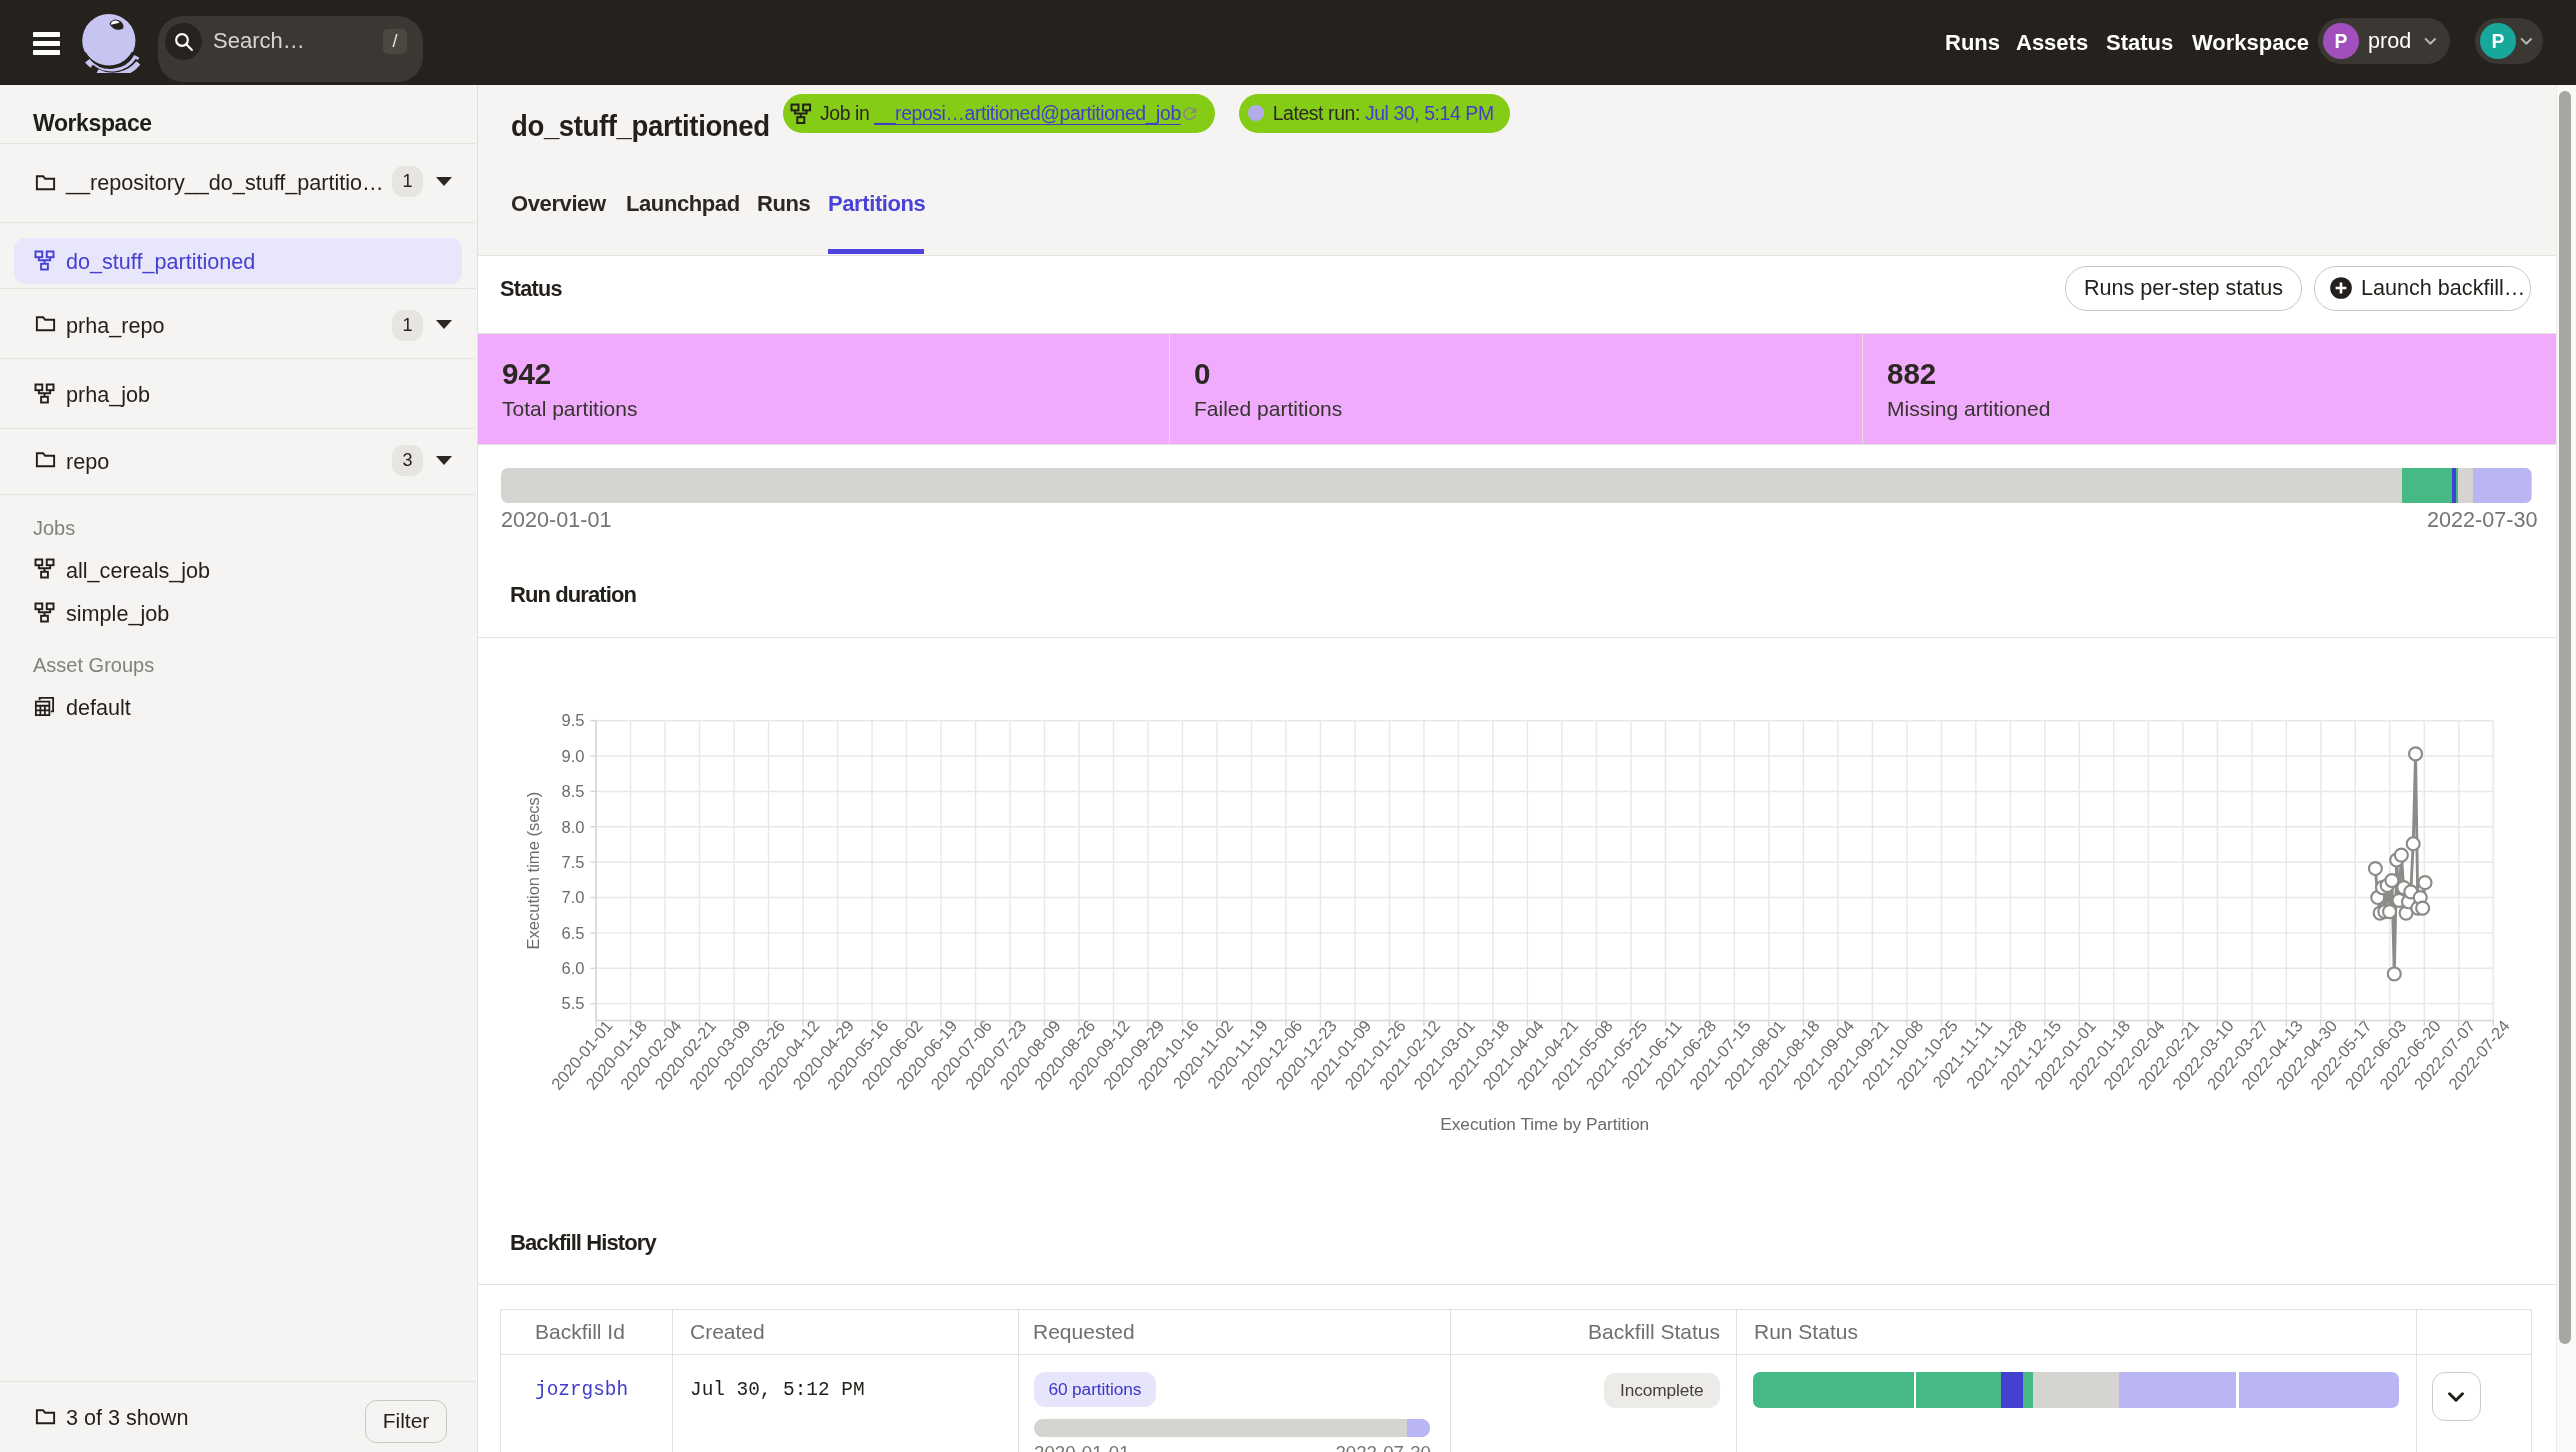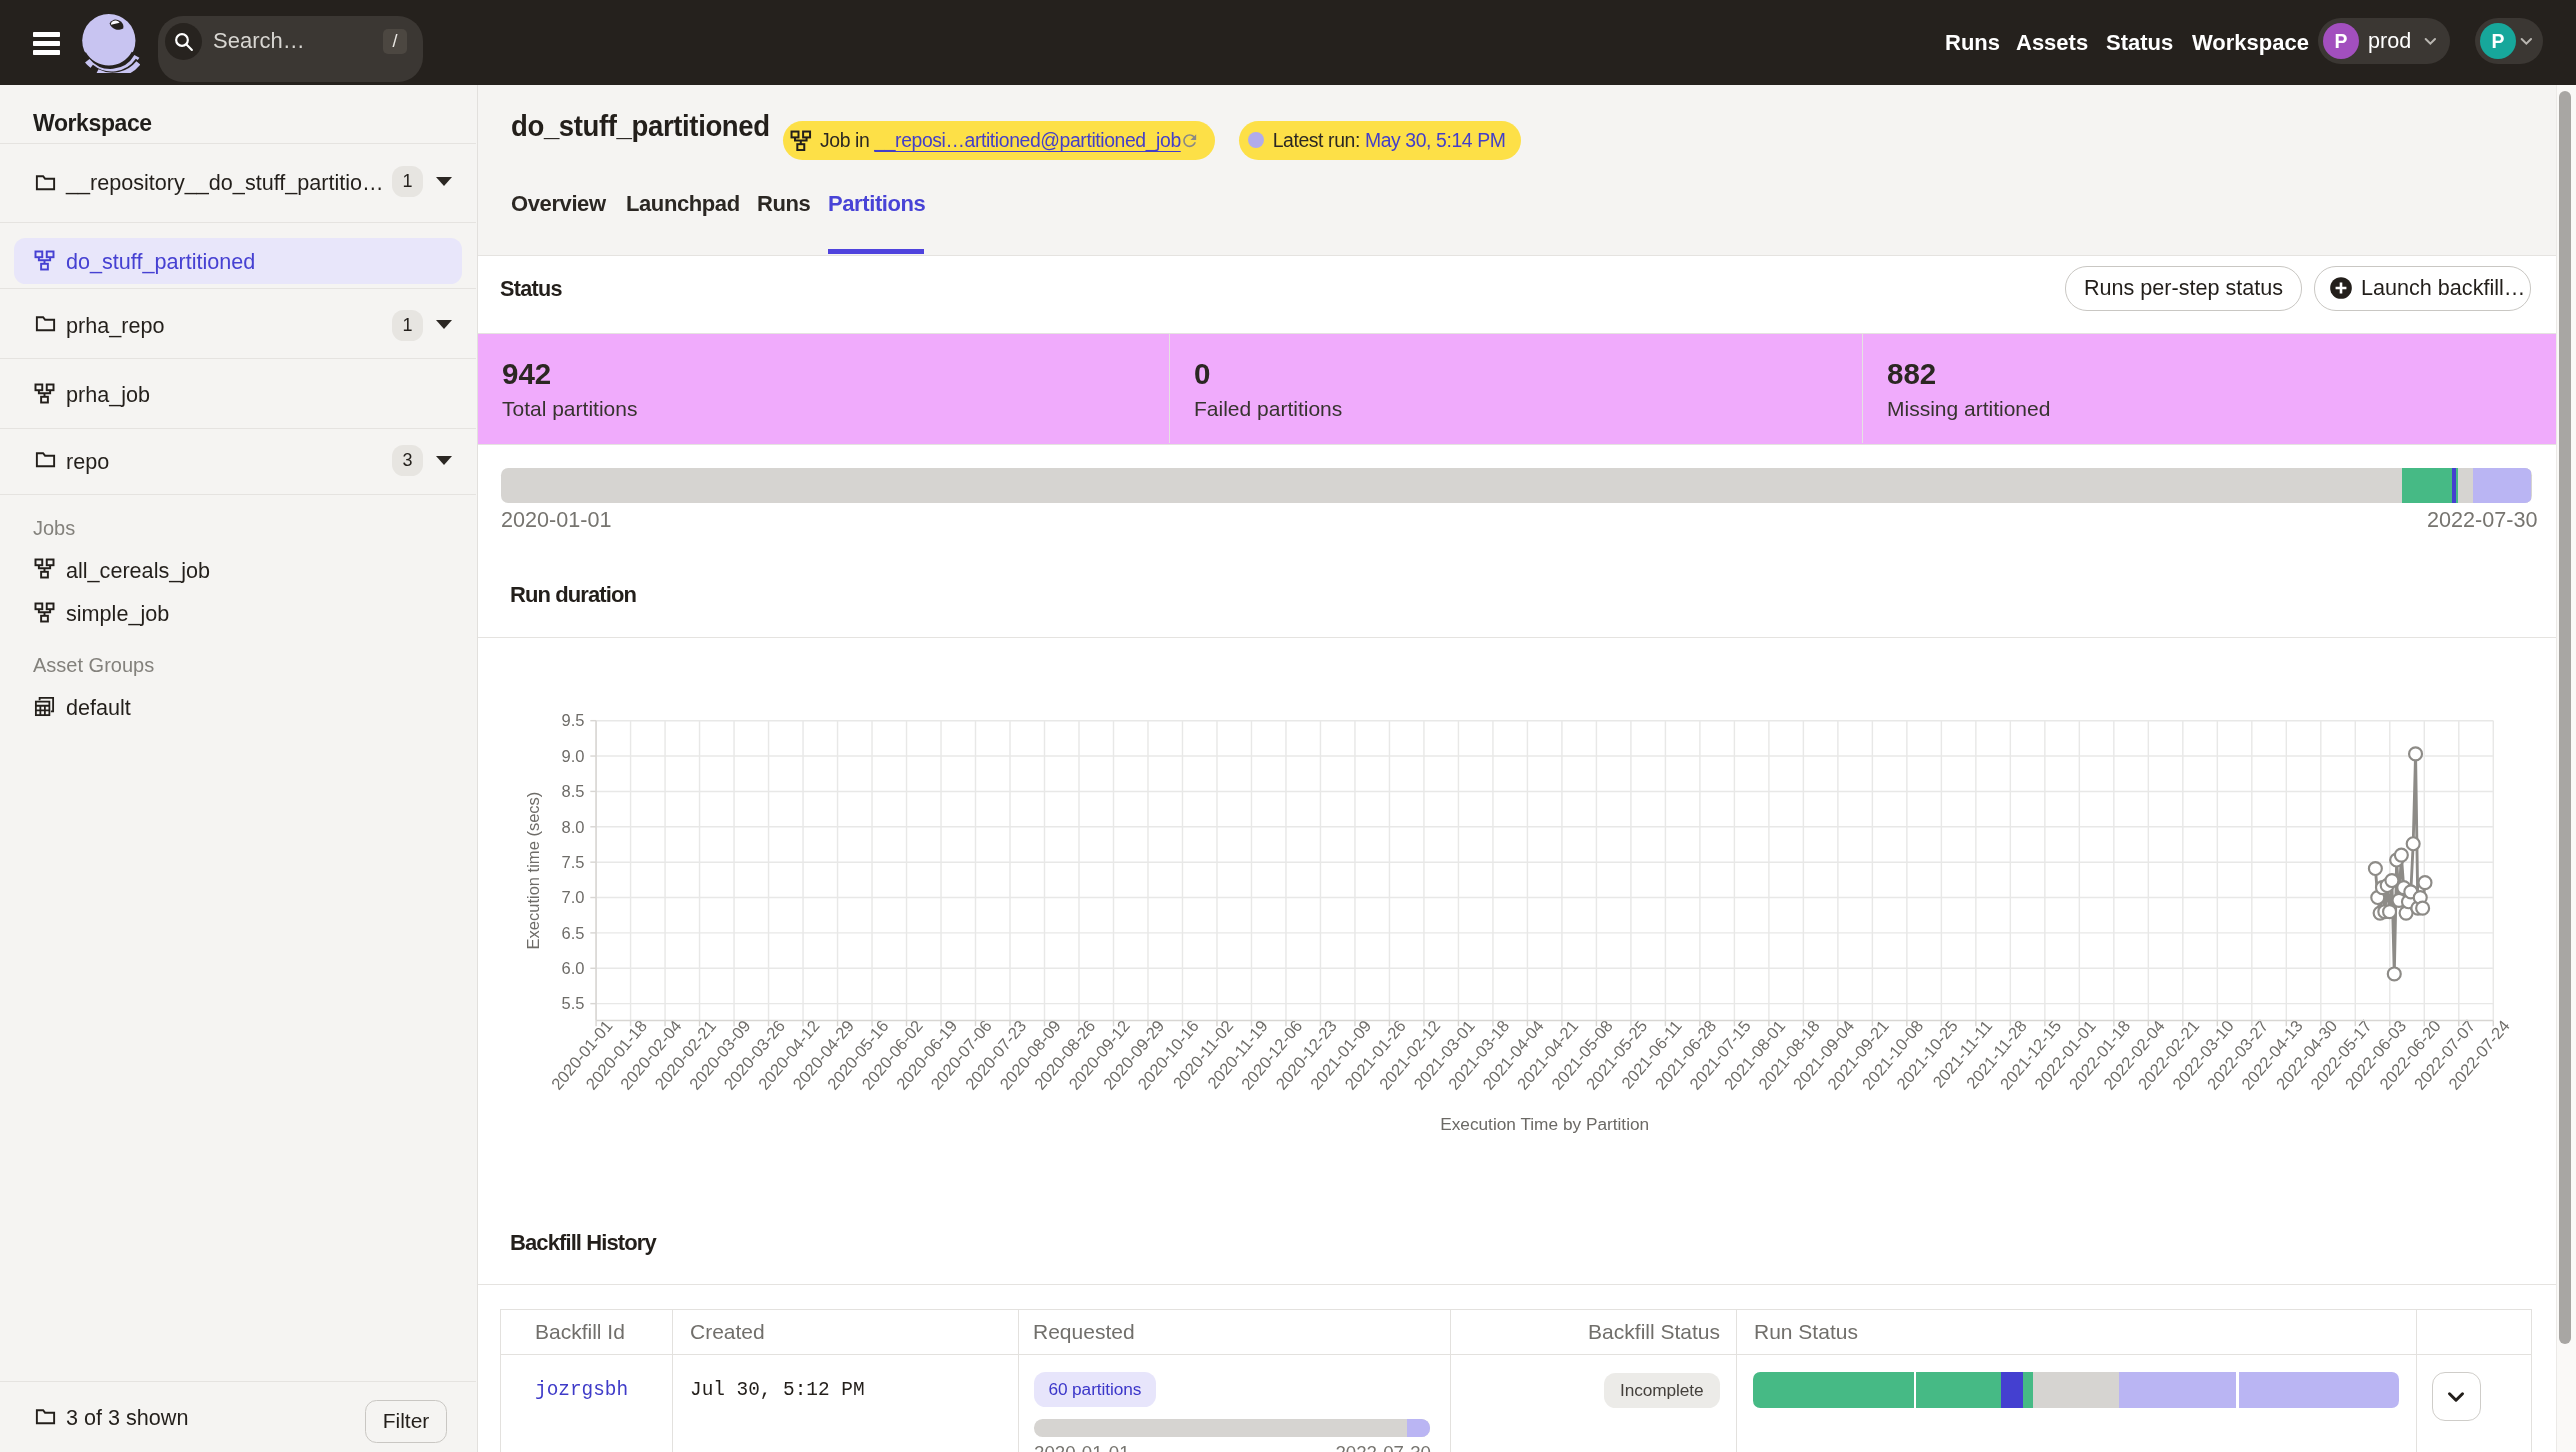--- a/index.html
+++ b/index.html
@@ -25,21 +25,21 @@
   .sbadge { position:absolute; width:31px; height:31px; border-radius:11.5px; background:#e7e5e1; font-size:18px; text-align:center; line-height:31px; color:#231f1b; }
   .scaret { position:absolute; width:0; height:0; border-left:8px solid transparent; border-right:8px solid transparent; border-top:9.4px solid #2b2723; }
   .slabel { position:absolute; left:33px; font-size:20px; color:#83817c; }
   .sicon { position:absolute; left:34px; }
 
   
   #main { position:absolute; left:478px; top:85px; width:2078px; height:1367px; background:#ffffff; }
   
   #titleblock { position:absolute; left:0; top:0; width:2078px; height:171px; background:#f5f4f2; border-bottom:1.4px solid #e5e3e0; }
   #pagetitle { position:absolute; left:33px; top:25px; font-size:29px; font-weight:700; color:#231f1b; letter-spacing:-0.4px; transform:scaleX(0.95); transform-origin:0 0; white-space:nowrap; }
-  .tpill { position:absolute; top:36px; height:39px; border-radius:19.4px; background:#fde047; font-size:19.4px; letter-spacing:-0.4px; line-height:39px; color:#2b2723; white-space:nowrap; overflow:hidden; }
+  .tpill { position:absolute; top:9px; height:39px; border-radius:19.4px; background:#84cc16; font-size:19.4px; letter-spacing:-0.4px; line-height:39px; color:#2b2723; white-space:nowrap; overflow:hidden; }
   .tab { position:absolute; top:106px; height:43px; font-size:22px; font-weight:600; color:#2b2723; letter-spacing:-0.4px; }
   #tabline { position:absolute; left:350px; top:164px; width:96px; height:5px; background:#4f43dd; }
 
   
   #statusrow { position:absolute; left:0; top:171px; width:2078px; height:76px; background:#fff; }
   .btn { position:absolute; top:10px; height:45px; border:1.4px solid #c9c7c3; border-radius:22px; background:#fff; font-size:21.6px; color:#231f1b; }
   
   #stats { position:absolute; left:0; top:248px; width:2078px; height:112px; border-top:1.4px solid #e5e3e0; border-bottom:1.4px solid #e5e3e0; background:#f0abfc; }
   .statcol { position:absolute; top:0; height:109px; }
   .statnum { position:absolute; left:24px; top:25px; font-size:29.5px; font-weight:700; color:#2b2722; line-height:1; }
@@ -208,21 +208,21 @@
             <rect x="9.5" y="18.4" width="9" height="7.6"></rect>
           <path d="M6.5 9.6 v4 h15 v-4 M14 13.6 v4.8"></path>
         </g>
       </svg>
       <span style="margin-left:37px;">Job in </span><span class="blu" style="display:inline-block; max-width:354px; overflow:hidden; vertical-align:top; text-decoration:underline; text-underline-offset:3.6px; text-decoration-thickness:1.4px;">__reposi…artitioned@partitioned_job</span>
       <svg width="19.4" height="19.4" viewBox="0 0 24 24" style="position:absolute;right:16px;top:10px;">
           <path d="M17.65 6.35C16.2 4.9 14.21 4 12 4c-4.42 0-7.99 3.58-8 8s3.57 8 8 8c3.73 0 6.84-2.55 7.73-6h-2.08c-.82 2.33-3.04 4-5.65 4-3.31 0-6-2.69-6-6s2.69-6 6-6c1.66 0 3.14.69 4.22 1.78L13 11h7V4l-2.35 2.35z" fill="#8a8884"></path>
         </svg>
     </div>
     <div class="tpill" style="left:761px; padding-right:16px;">
-      <span style="display:inline-block; width:16.5px; height:16.5px; border-radius:50%; background:#b1abec; margin:0 8.6px 0 8.6px; vertical-align:-1.4px;"></span>Latest run: <span class="blu">May 30, 5:14 PM</span>
+      <span style="display:inline-block; width:16.5px; height:16.5px; border-radius:50%; background:#b1abec; margin:0 8.6px 0 8.6px; vertical-align:-1.4px;"></span>Latest run: <span class="blu">Jul 30, 5:14 PM</span>
     </div>
     <div class="tab" style="left:33px">Overview</div>
     <div class="tab" style="left:148px">Launchpad</div>
     <div class="tab" style="left:279px">Runs</div>
     <div class="tab" style="left:350px; color:#4843d6;">Partitions</div>
     <div id="tabline"></div>
   </div>
 
   <div id="statusrow">
     <div style="position:absolute; left:22px; top:20px; font-size:21.6px; font-weight:700; letter-spacing:-0.7px;">Status</div>

